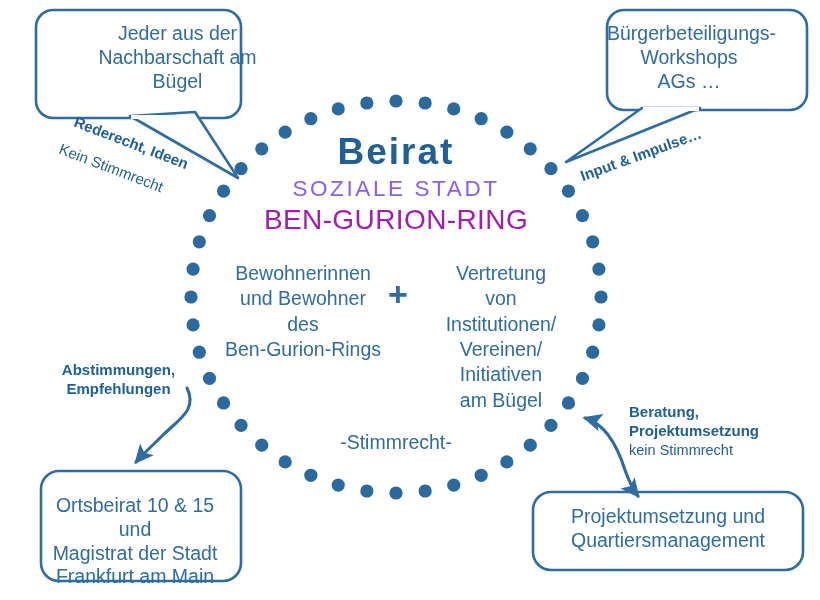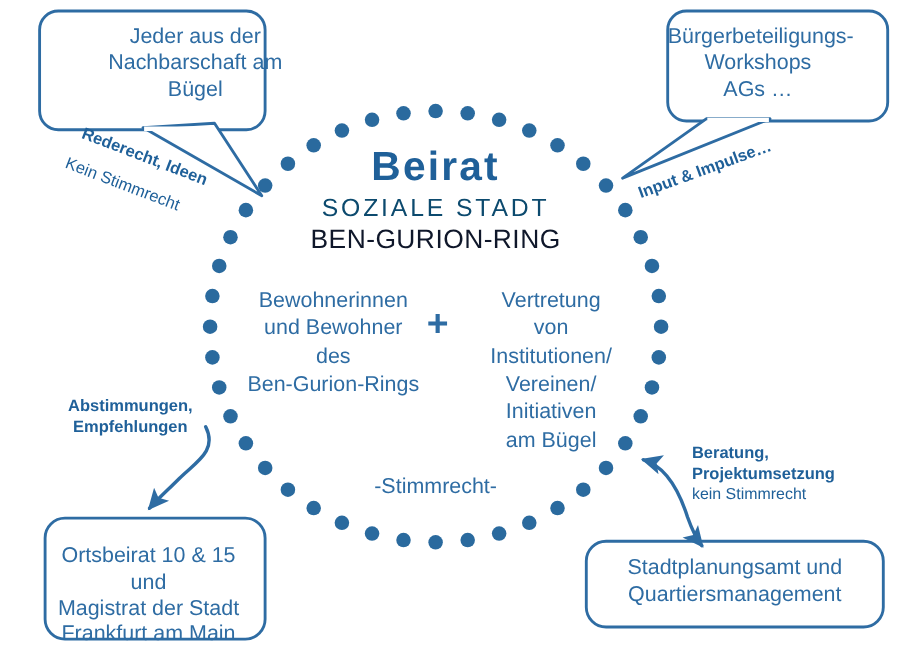--- a/index.html
+++ b/index.html
@@ -41,26 +41,26 @@
   }
   .ring-title {
     font-size: 37px;
     font-weight: bold;
     letter-spacing: 2px;
     color: #1F6099;
   }
   .ring-sub1 {
     font-size: 22.5px;
     letter-spacing: 2.6px;
-    color: #0c4a6e;
+    color: #8b5cf6;
   }
   .ring-sub2 {
-    font-size: 24px;
+    font-size: 28px;
     letter-spacing: 0.4px;
-    color: #0f172a;
+    color: #a21caf;
   }
   .col-text {
     font-size: 19.5px;
     color: #2E6CA3;
     line-height: 1.30;
   }
   .plus-sym {
     font-size: 34px;
     font-weight: bold;
     color: #2E6CA3;
@@ -223,16 +223,16 @@
 
   <div class="ann ann-bold" style="left:629px; top:403px; width:180px;">Beratung,
 Projektumsetzung</div>
   <div class="ann ann-reg" style="left:629px; top:441px; width:180px;">kein Stimmrecht</div>
 
   <div class="txt box-text" style="left:41px; top:494px; width:188px;">Ortsbeirat 10 &amp; 15
 und
 Magistrat der Stadt
 Frankfurt am Main</div>
 
-  <div class="txt box-text" style="left:533px; top:505px; width:270px;">Stadtplanungsamt und
+  <div class="txt box-text" style="left:533px; top:505px; width:270px;">Projektumsetzung und
 Quartiersmanagement</div>
 
 </div>
 
 </body></html>

